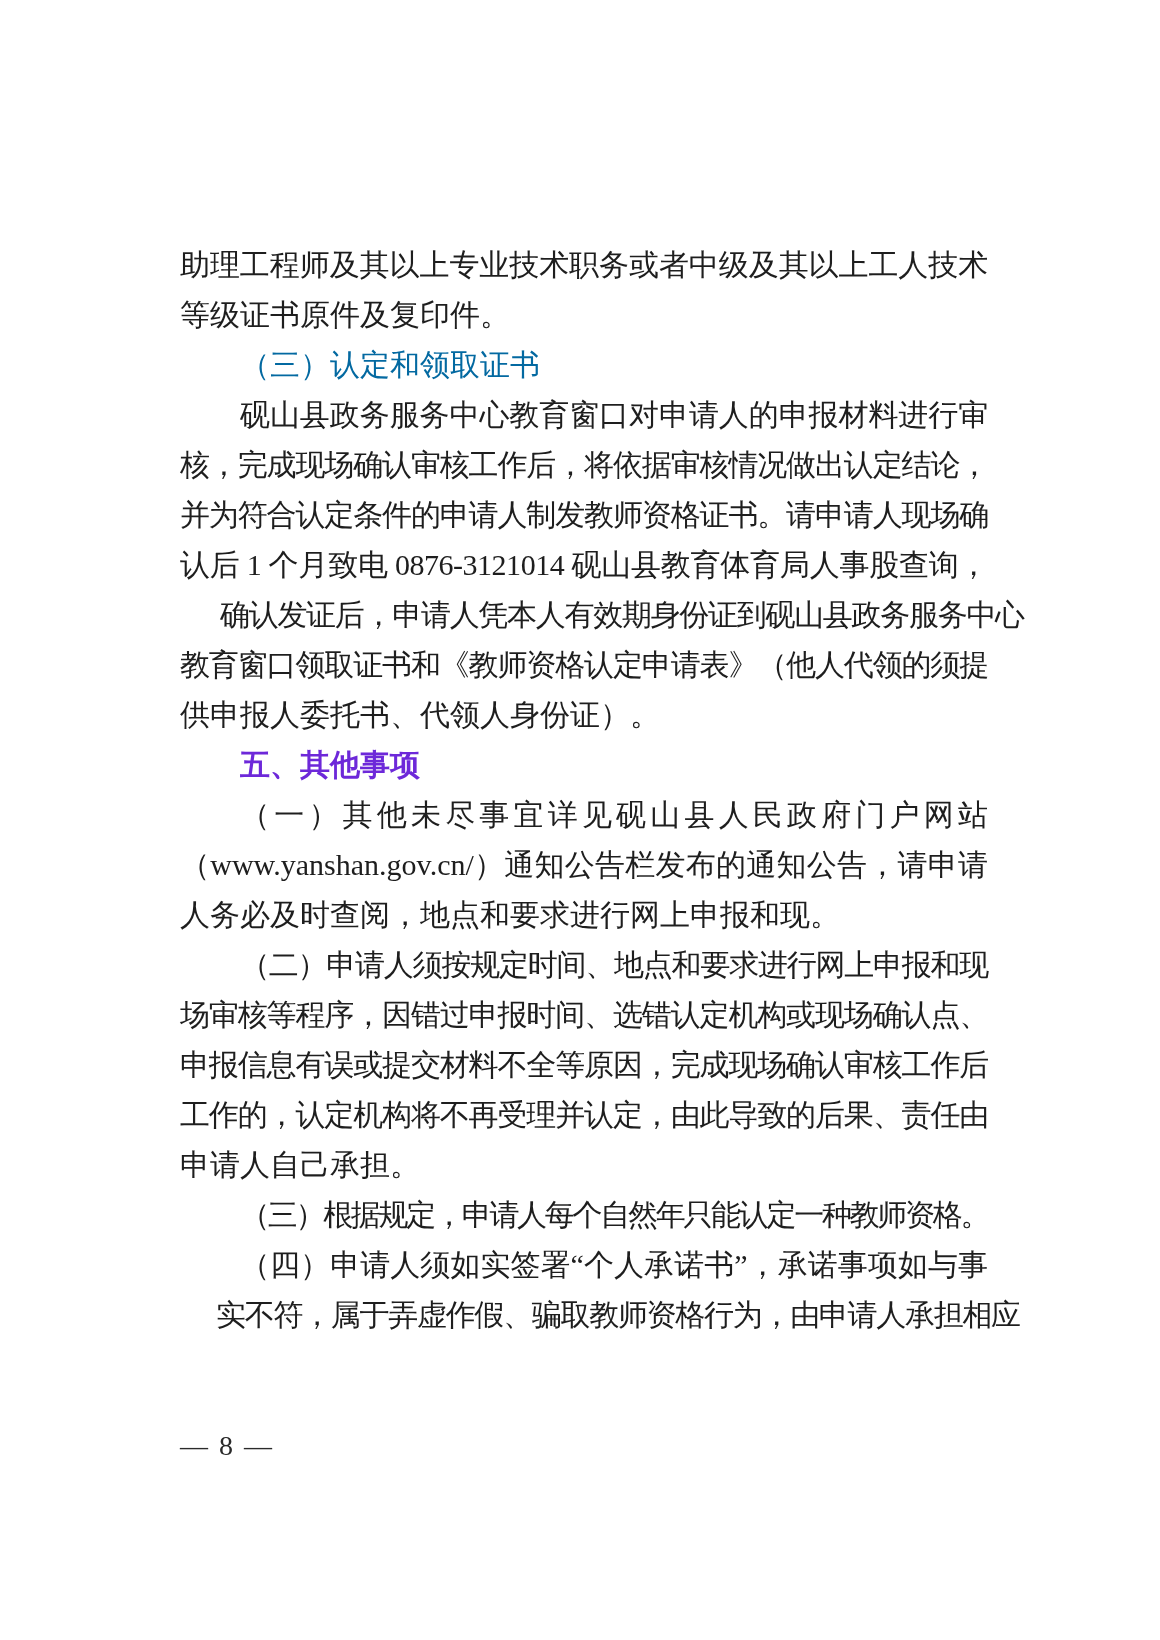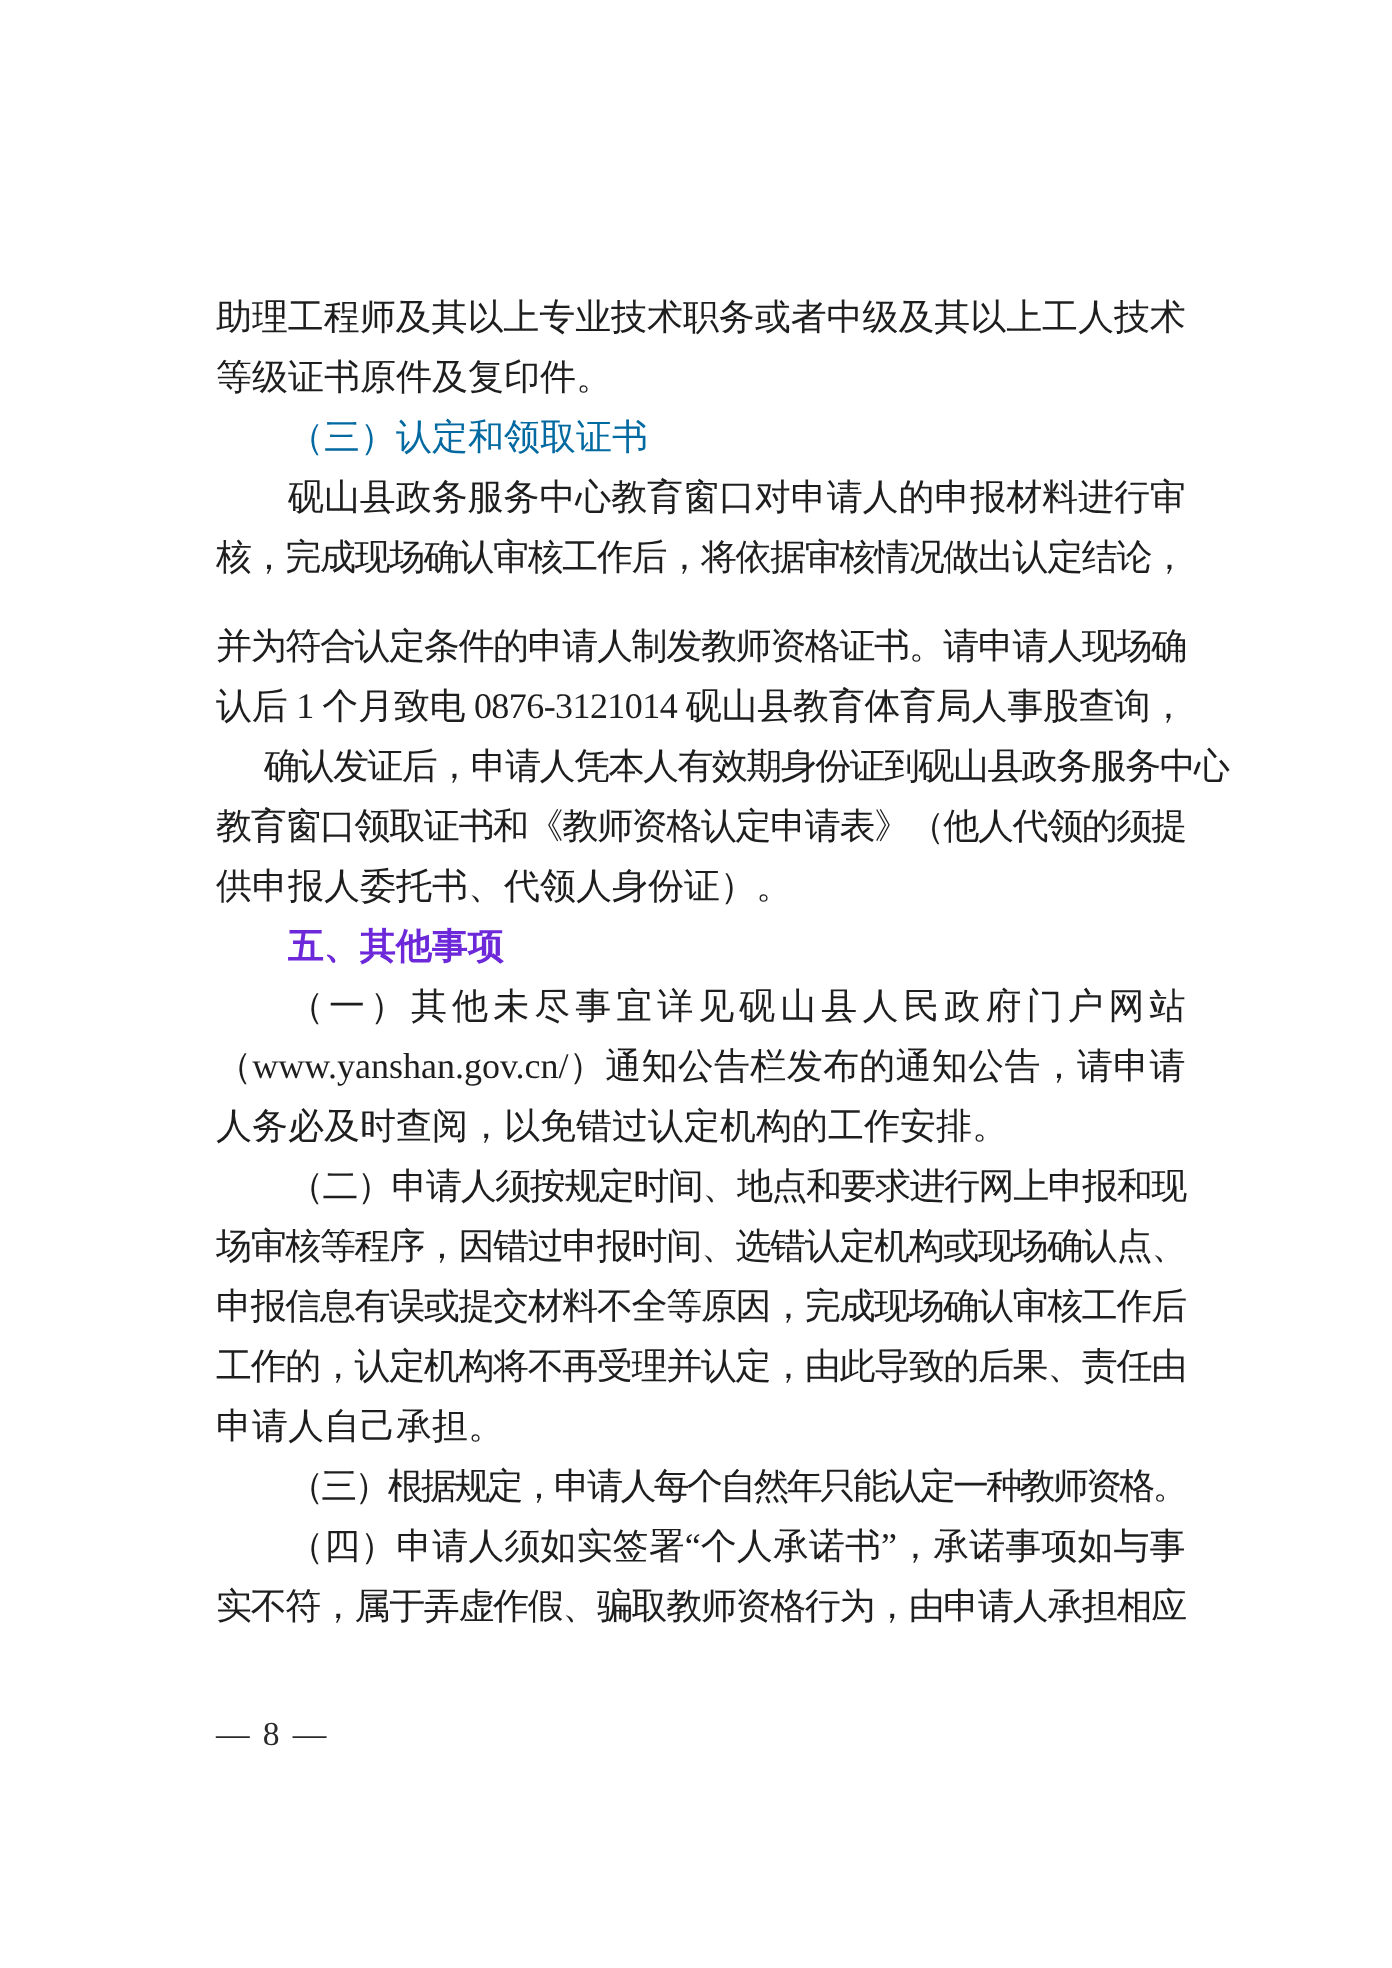--- a/index.html
+++ b/index.html
@@ -61,45 +61,45 @@
       <div class="para body">
         <div class="line stretch" style="letter-spacing: -0.224074px;">助理工程师及其以上专业技术职务或者中级及其以上工人技术</div>
         <div class="line">等级证书原件及复印件。</div>
       </div>
       <div class="para kaiti">
         <div class="line indent">（三）认定和领取证书</div>
       </div>
       <div class="para body">
         <div class="line stretch indent" style="letter-spacing: -0.23px;">砚山县政务服务中心教育窗口对申请人的申报材料进行审</div>
         <div class="line stretch" style="letter-spacing: -1.29286px;">核，完成现场确认审核工作后，将依据审核情况做出认定结论，</div>
-        <div class="line stretch" style="letter-spacing: -1.29286px; margin-top: 24px;">并为符合认定条件的申请人制发教师资格证书。请申请人现场确</div>
+        <div class="line stretch" style="letter-spacing: -1.29286px;">并为符合认定条件的申请人制发教师资格证书。请申请人现场确</div>
         <div class="line stretch" style="letter-spacing: -0.474324px;">认后 1 个月致电 0876-3121014 砚山县教育体育局人事股查询，</div>
         <div class="line stretch" style="letter-spacing: -1.29286px; margin-left: 40px;">确认发证后，申请人凭本人有效期身份证到砚山县政务服务中心</div>
         <div class="line stretch" style="letter-spacing: -1.29286px;">教育窗口领取证书和《教师资格认定申请表》（他人代领的须提</div>
         <div class="line">供申报人委托书、代领人身份证）。</div>
       </div>
       <div class="para hei">
         <div class="line indent">五、其他事项</div>
       </div>
       <div class="para body">
         <div class="line stretch indent">（一）其他未尽事宜详见砚山县人民政府门户网站</div>
         <div class="line stretch">（www.yanshan.gov.cn/）通知公告栏发布的通知公告，请申请</div>
-        <div class="line">人务必及时查阅，以免错过认定机构的工作安排。</div>
+        <div class="line">人务必及时查阅，地点和要求进行网上申报和现。</div>
       </div>
       <div class="para body">
         <div class="line stretch indent" style="letter-spacing: -1.38077px;">（二）申请人须按规定时间、地点和要求进行网上申报和现</div>
         <div class="line stretch" style="letter-spacing: -1.29286px;">场审核等程序，因错过申报时间、选错认定机构或现场确认点、</div>
         <div class="line stretch" style="letter-spacing: -1.29286px;">申报信息有误或提交材料不全等原因，完成现场确认审核工作后</div>
         <div class="line stretch" style="letter-spacing: -1.29286px;">工作的，认定机构将不再受理并认定，由此导致的后果、责任由</div>
         <div class="line">申请人自己承担。</div>
       </div>
       <div class="para body">
         <div class="line stretch indent" style="letter-spacing: -2.4463px;">（三）根据规定，申请人每个自然年只能认定一种教师资格。</div>
       </div>
       <div class="para body">
         <div class="line stretch indent">（四）申请人须如实签署“个人承诺书”，承诺事项如与事</div>
-        <div class="line stretch" style="letter-spacing: -1.29286px;">实不符，属于弄虚作假、骗取教师资格行为，由申请人承担相应</div>
+        <div class="line stretch" style="letter-spacing: -1.29286px; margin-left: 36px;">实不符，属于弄虚作假、骗取教师资格行为，由申请人承担相应</div>
       </div>
     </main>
   <div class="footer">
     <span>— 8 —</span>
   </div>
 </div>
 
 </body></html>

